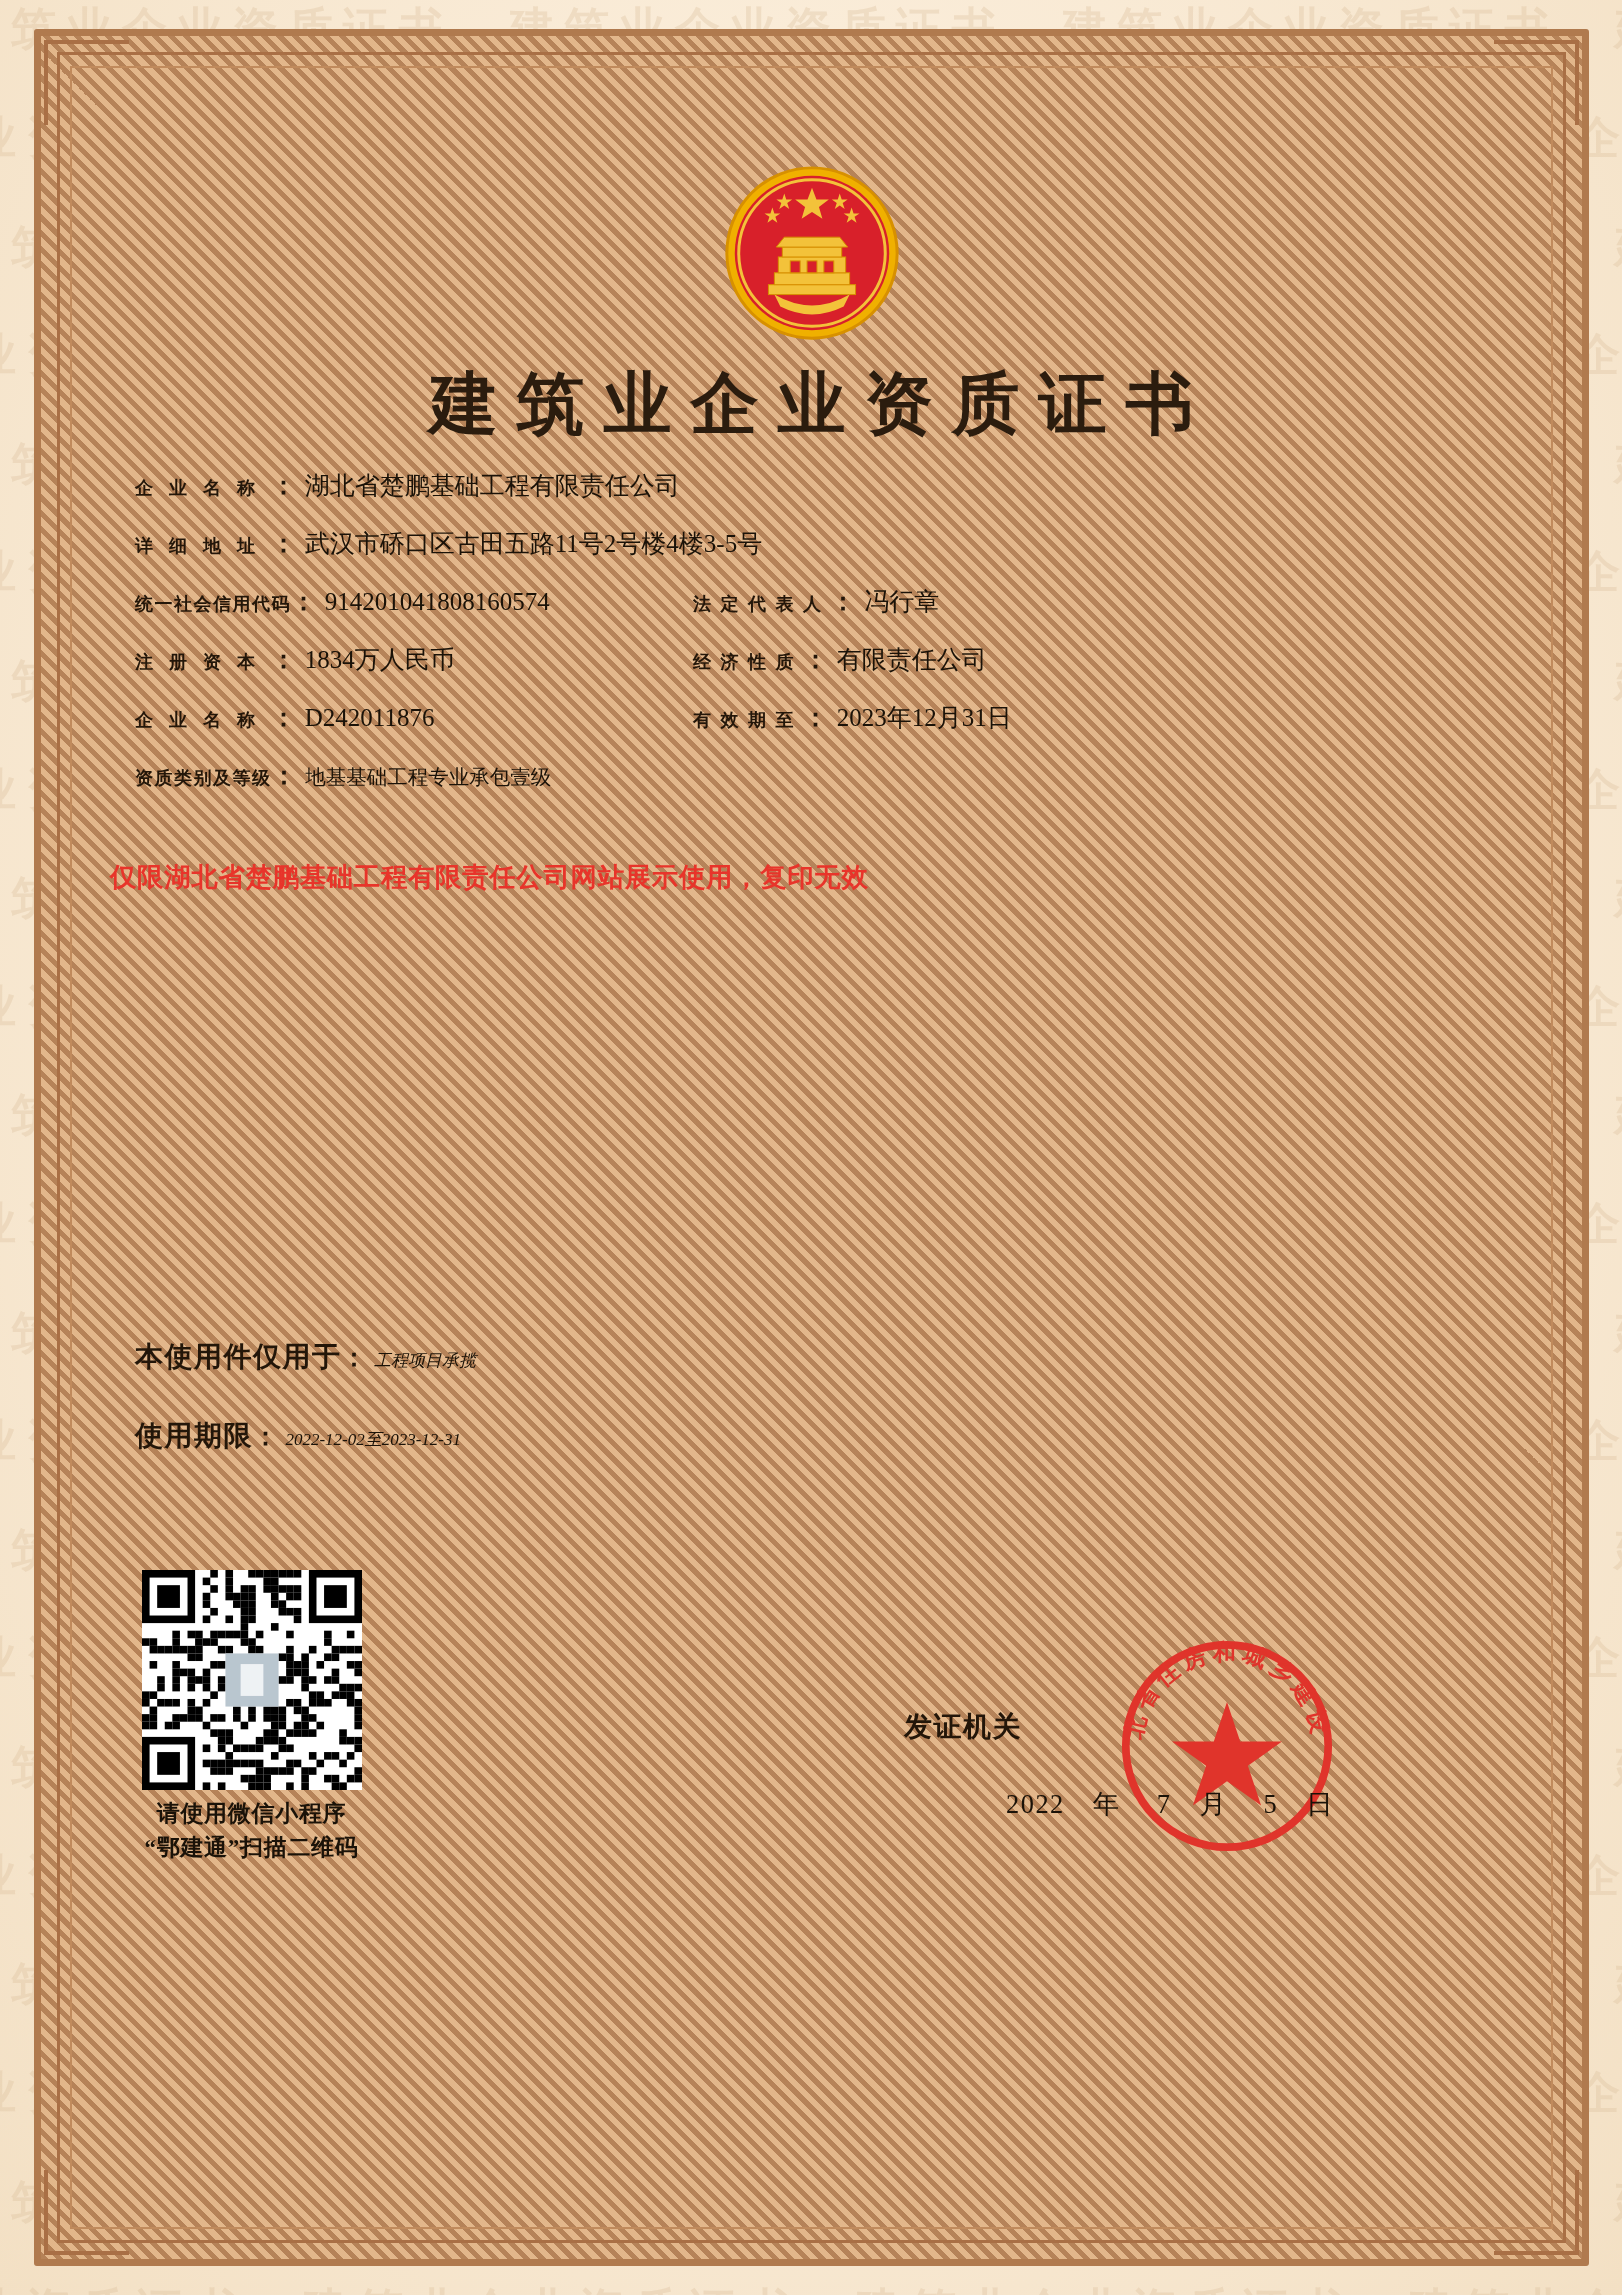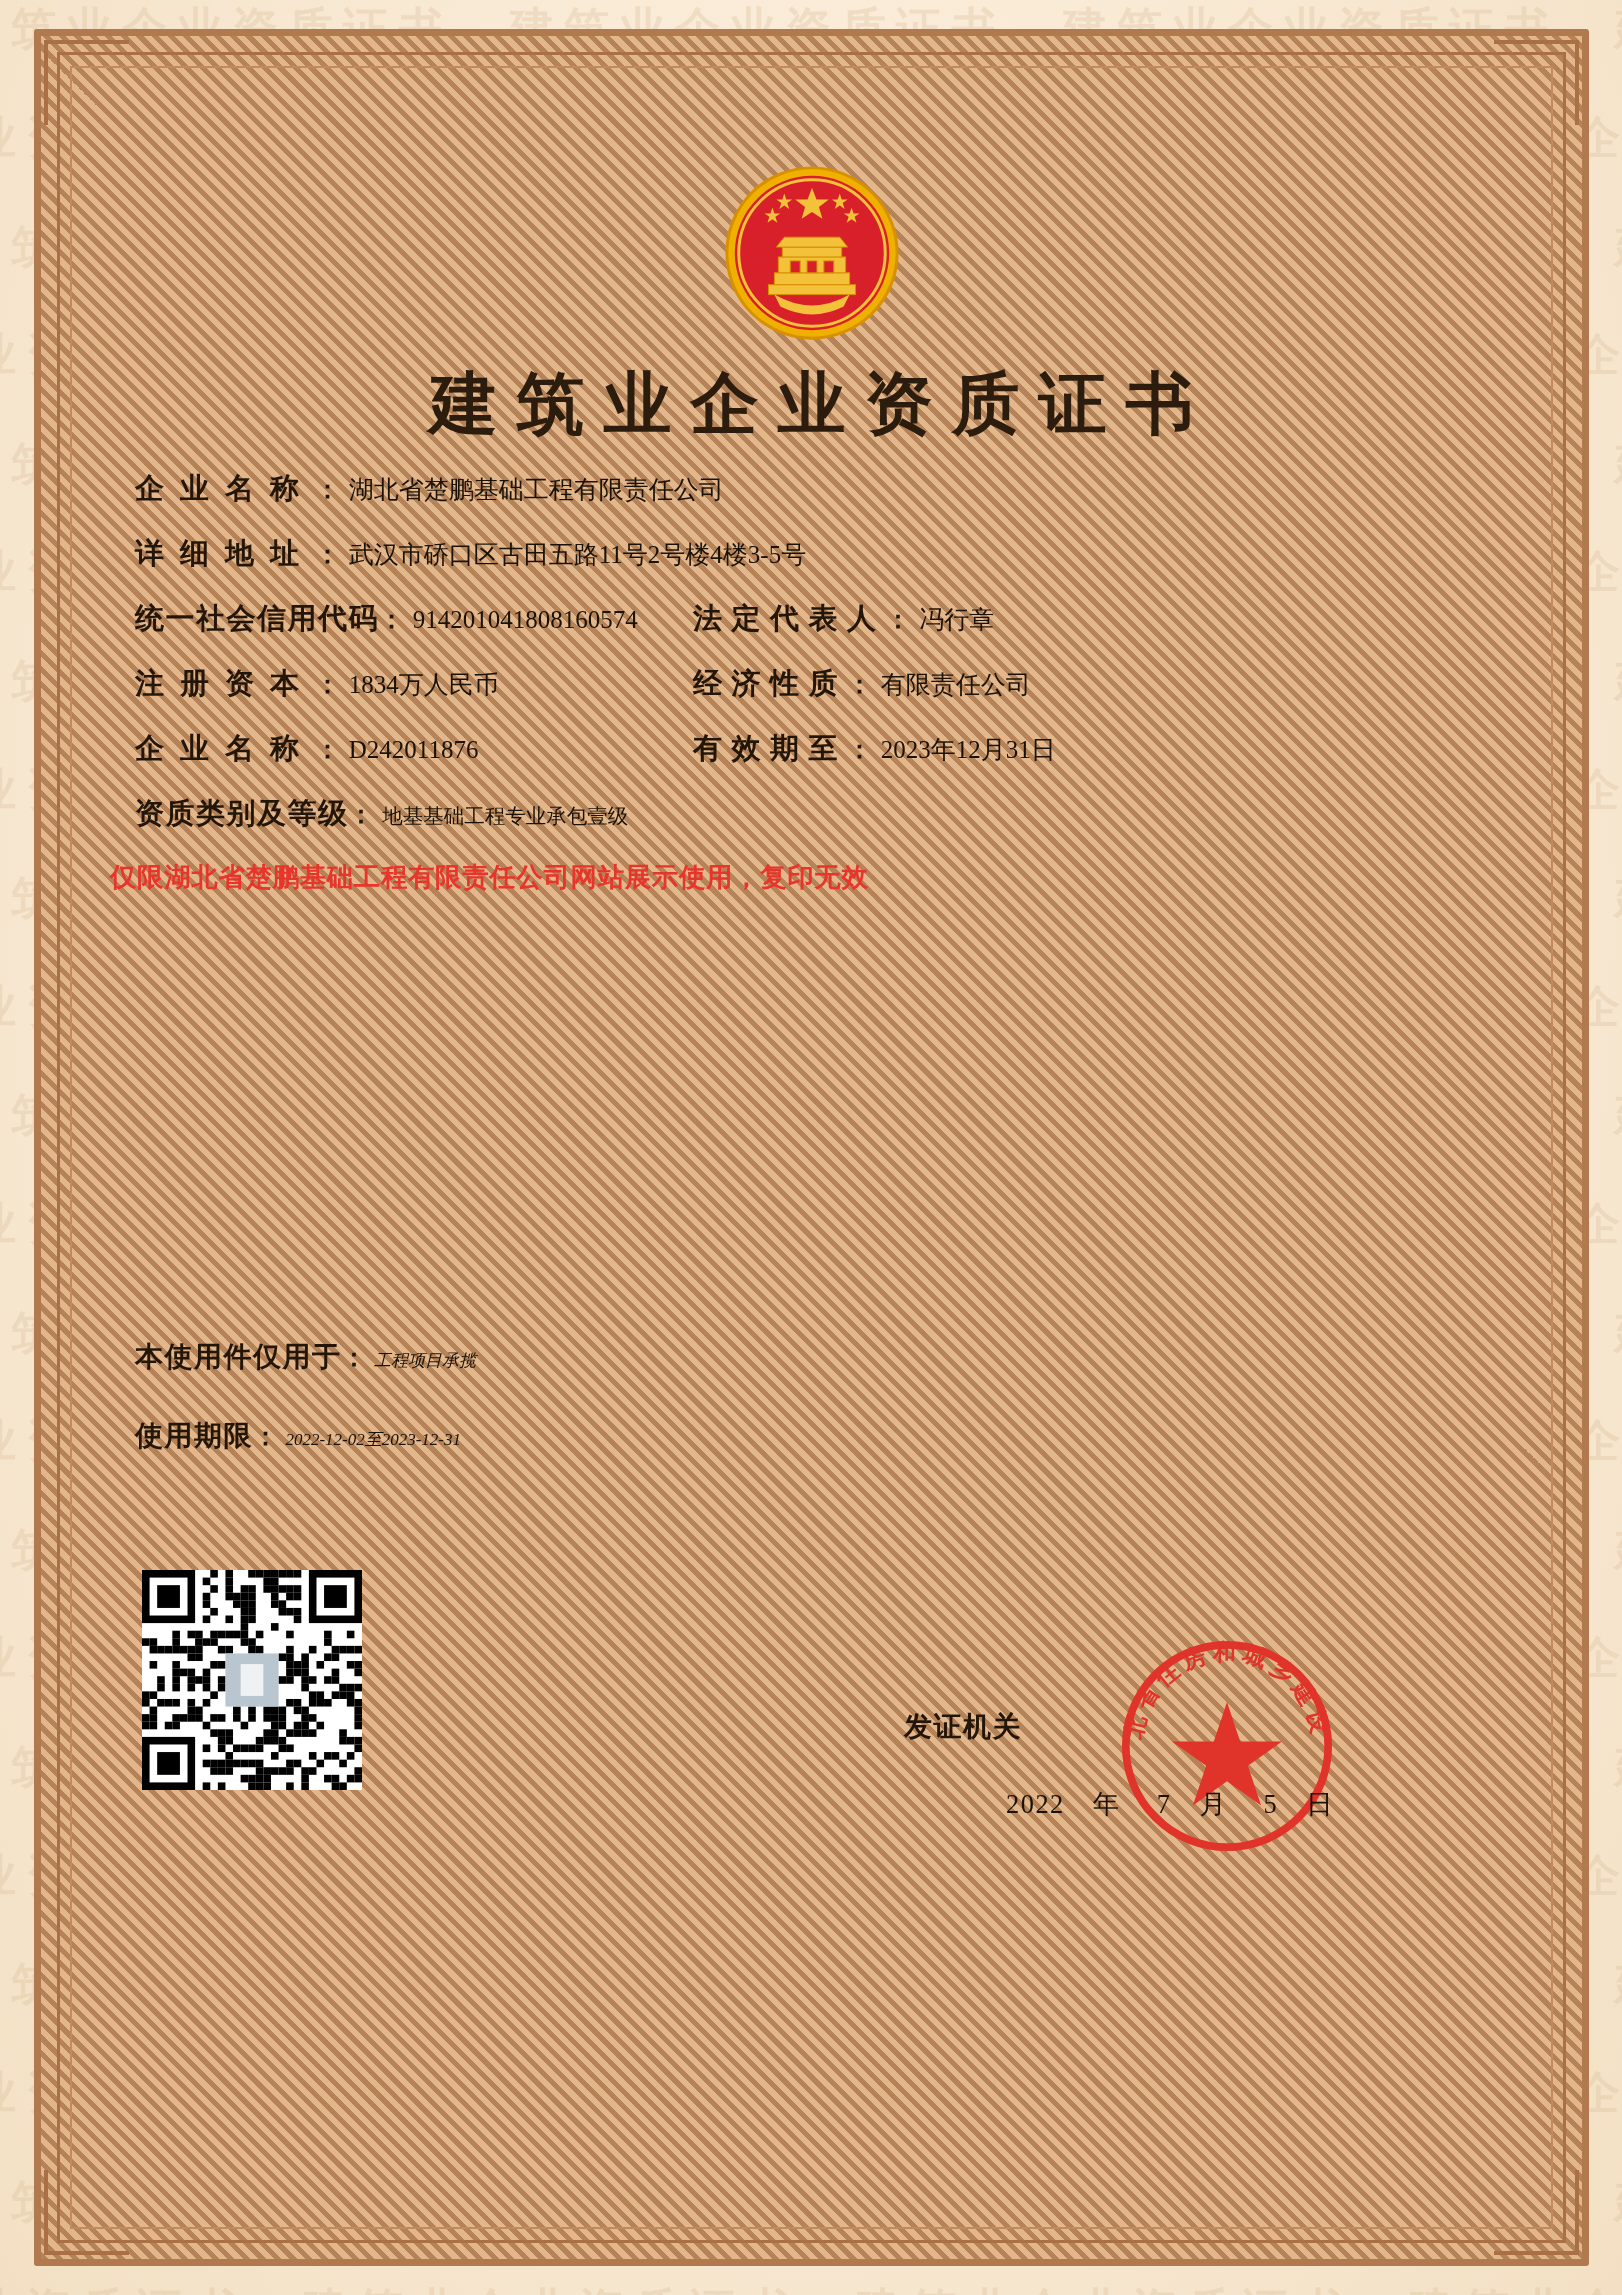--- a/index.html
+++ b/index.html
@@ -132,21 +132,21 @@
   .field-row {
     display: flex;
     align-items: flex-start;
     margin-bottom: 25px;
   }
   .field-col {
     display: flex;
     align-items: baseline;
   }
   .f-label {
-    font-size: 29px;
+    font-size: 18px;
     font-weight: 700;
     color: #231609;
     white-space: nowrap;
   }
   .f-label.sp4 { letter-spacing: 16px; }
   .f-label.sp3 { letter-spacing: 9.5px; }
   .f-label.sp0 { letter-spacing: 1.5px; }
   .colon {
     font-size: 25px;
     font-weight: 700;
@@ -714,20 +714,24 @@
               <rect x="248.27586206896552" y="20.689655172413794" width="31.03448275862069" height="31.03448275862069" fill="#000"></rect>
             </g>
             <g>
               <rect x="0" y="227.58620689655174" width="72.41379310344828" height="72.41379310344828" fill="#000"></rect>
               <rect x="10.344827586206897" y="237.93103448275863" width="51.724137931034484" height="51.724137931034484" fill="#fff"></rect>
               <rect x="20.689655172413794" y="248.27586206896552" width="31.03448275862069" height="31.03448275862069" fill="#000"></rect>
             </g>
             <rect x="113.79310344827587" y="113.79310344827587" width="72.41379310344828" height="72.41379310344828" fill="#b9c6cf"></rect>
             <rect x="134.48275862068965" y="128.27586206896552" width="31.03448275862069" height="43.44827586206897" fill="#eef2f4"></rect>
           </svg></div>
+      <div class="qr-caption">
+        <div>请使用微信小程序</div>
+        <div>“鄂建通”扫描二维码</div>
+      </div>
     </div>
 
     <div class="issue-block">
       <div class="issue-line">发证机关</div>
 
       <div class="seal">
         <svg viewBox="0 0 200 200" width="220" height="220">
           <circle cx="100" cy="100" r="92" fill="none" stroke="#e0342b" stroke-width="7"></circle>
           <polygon points="100,60 112,96 150,96 119,118 131,154 100,132 69,154 81,118 50,96 88,96" fill="#e0342b"></polygon>
           <defs>

